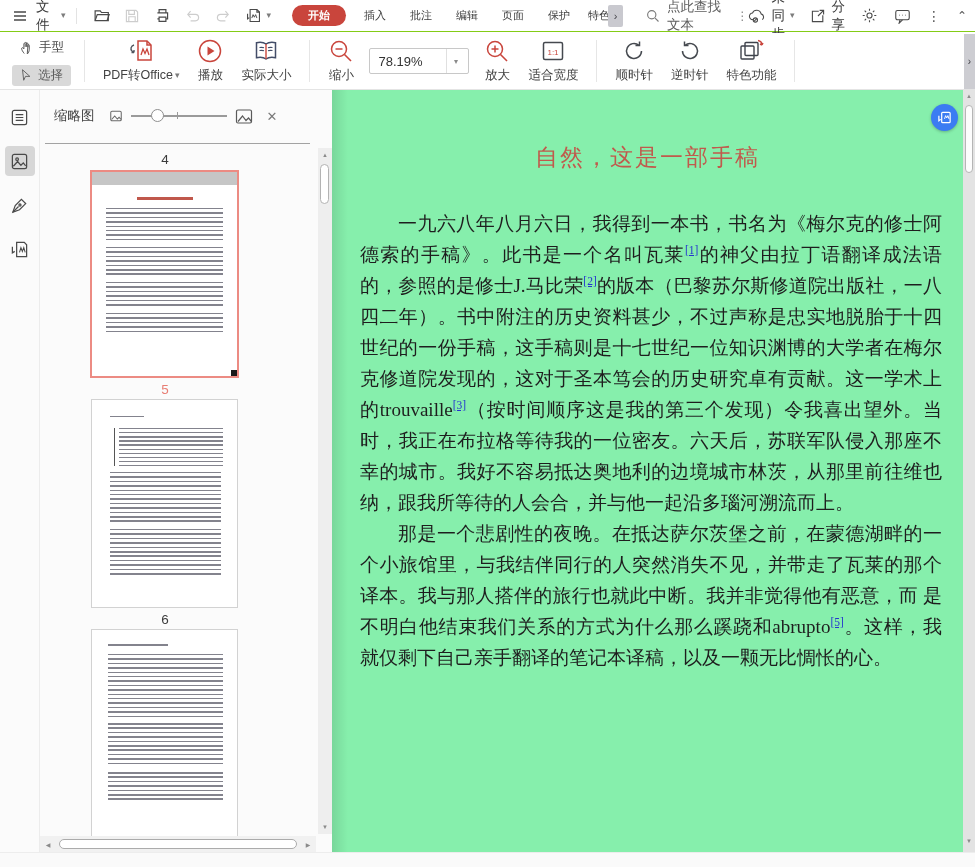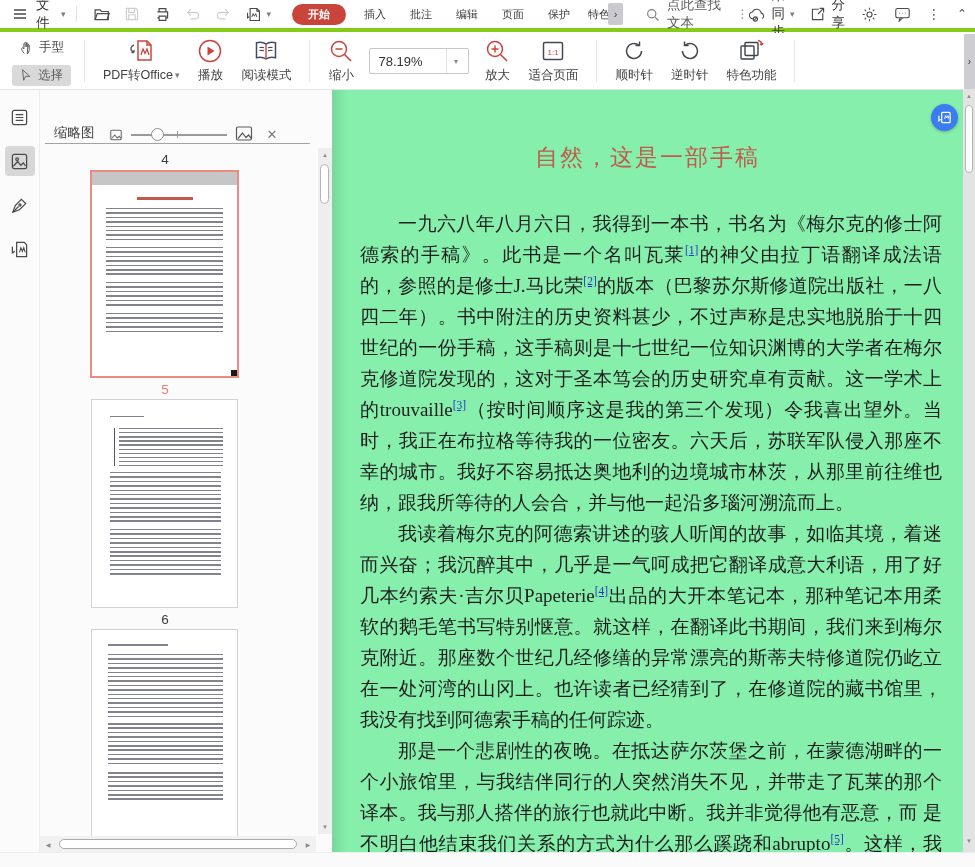--- a/index.html
+++ b/index.html
@@ -2,21 +2,21 @@
 <html><head>
 <meta charset="utf-8">
 <style>
   * { margin:0; padding:0; box-sizing:border-box; }
   html,body { width:975px; height:867px; }
   body { position:relative; background:#fff; font-family:"Liberation Sans","DejaVu Sans",sans-serif; color:#3d3d3d; overflow:hidden; }
   svg { display:block; }
   .ic { flex:0 0 auto; }
 
   
-  .menubar { position:absolute; left:0; top:0; width:975px; height:32px; background:#fff; border-bottom:4px solid #84cc16; display:flex; align-items:center; padding:0 8px 0 12px; }
+  .menubar { position:absolute; left:0; top:0; width:975px; height:32px; background:#fff; border-bottom:1px solid #84cc16; display:flex; align-items:center; padding:0 8px 0 12px; }
   .mb-btn { display:flex; align-items:center; gap:4px; font-size:13.5px; color:#3a3a3a; cursor:default; }
   .mb-sep { width:1px; height:16px; background:#e3e3e3; margin:0 10px; }
   .mb-ic { margin:0 7px; }
   .caret { font-size:9px; color:#7d7d7d; line-height:1; }
   .tabs { display:flex; align-items:center; margin-left:14px; }
   .tab { font-size:11px; color:#3c3c3c; padding:3px 12px; white-space:nowrap; }
   .tab.active { background:#c9453c; color:#fff; border-radius:13px; padding:3px 16px; font-weight:bold; margin-right:6px; }
   .tab.clipped { width:26px; overflow:hidden; padding:3px 0 3px 6px; }
   .tab-overflow { width:15px; height:22px; background:#c9c9cf; color:#44444a; font-size:11px; display:flex; align-items:center; justify-content:center; border-radius:2px; }
   .searchbox { display:flex; align-items:center; gap:7px; margin-left:22px; color:#5d5d5d; font-size:13.5px; }
@@ -38,21 +38,21 @@
   .zoom-dd { width:18px; height:100%; display:flex; align-items:center; justify-content:center; border-left:1px solid #e0e0e0; color:#8a8a8a; font-size:8px; }
   .tb-overflow { position:absolute; right:0; top:1px; width:11px; height:55px; background:#cdcdd2; color:#3f3f45; display:flex; align-items:center; justify-content:center; font-size:10px; }
 
   
   .rail { position:absolute; left:0; top:90px; width:40px; bottom:15px; background:#fbfbfb; border-right:1px solid #ececec; display:flex; flex-direction:column; align-items:center; padding-top:12px; gap:14px; }
   .rail-btn { width:30px; height:30px; display:flex; align-items:center; justify-content:center; border-radius:4px; }
   .rail-btn.selected { background:#d7d7d7; }
 
   
   .panel { position:absolute; left:40px; top:90px; width:292px; bottom:15px; background:#fbfbfb; overflow:hidden; }
-  .panel-header { position:absolute; left:0; top:0; right:0; height:52px; display:flex; align-items:flex-end; padding:0 14px; }
+  .panel-header { position:absolute; left:0; top:0; right:0; height:52px; display:flex; align-items:center; padding:0 14px; }
   .panel-title { font-size:13.5px; color:#3f3f3f; margin-right:14px; }
   .slider { position:relative; width:96px; height:14px; margin:0 8px; }
   .slider .track { position:absolute; left:0; right:0; top:6px; height:1.5px; background:#9a9a9a; }
   .slider .tick { position:absolute; left:46px; top:3px; width:1px; height:7px; background:#9a9a9a; }
   .slider .knob { position:absolute; left:20px; top:0; width:13px; height:13px; border-radius:50%; background:#fff; border:1.5px solid #8f8f8f; }
   .panel-close { margin-left:14px; color:#7a7a7a; font-size:13px; }
   .panel-divider { position:absolute; left:5px; right:22px; top:53px; height:1px; background:#a3a3a3; }
   .thumb-label { position:absolute; left:0; width:250px; text-align:center; font-size:13.5px; color:#3c3c3c; }
   .thumb-label.current { color:#e87e74; }
   .thumb { position:absolute; background:#fff; }
@@ -253,21 +253,21 @@
     <span>播放</span>
   </div>
   <div class="tb-big">
     <span class="ic">
       <svg width="30" height="26" viewBox="0 0 30 26" fill="none">
           <path d="M15 6c-2.5-1.8-6-2-9.5-1.3v15C9 19 12.5 19.2 15 21c2.5-1.8 6-2 9.5-1.3v-15C21 4 17.5 4.2 15 6z" stroke="#434d68" stroke-width="1.5"></path>
           <path d="M15 6v15" stroke="#c9453c" stroke-width="1.4"></path>
           <path d="M8.5 9.5c2 -.3 3.5-.2 4.5.3M8.5 12.5c2-.3 3.5-.2 4.5.3M17 9.8c1-.5 2.5-.6 4.5-.3M17 12.8c1-.5 2.5-.6 4.5-.3" stroke="#434d68" stroke-width="1.1"></path>
         </svg>
     </span>
-    <span>阅读模式</span>
+    <span>实际大小</span>
   </div>
   <div class="tb-sep"></div>
 
   <div class="tb-big">
     <span class="ic">
       <svg width="26" height="26" viewBox="0 0 26 26" fill="none">
           <circle cx="11" cy="11" r="7.5" stroke="#c9453c" stroke-width="1.5"></circle>
           <path d="M16.5 16.5L23 23" stroke="#c9453c" stroke-width="1.6"></path>
           <path d="M7.5 11h7" stroke="#c9453c" stroke-width="1.5"></path>
         </svg>
@@ -290,21 +290,21 @@
     </span>
     <span>放大</span>
   </div>
   <div class="tb-big">
     <span class="ic" style="position:relative">
       <svg width="26" height="26" viewBox="0 0 26 26" fill="none">
           <rect x="3.5" y="4.5" width="19" height="17" rx="1.5" stroke="#45494f" stroke-width="1.5"></rect>
           <text x="13" y="16.5" text-anchor="middle" font-size="8" fill="#c9453c" font-family="sans-serif">1:1</text>
         </svg>
     </span>
-    <span>适合页面</span>
+    <span>适合宽度</span>
   </div>
   <div class="tb-sep"></div>
 
   <div class="tb-big">
     <span class="ic">
       <svg width="26" height="26" viewBox="0 0 26 26" fill="none">
           <path d="M20.5 13a7.5 7.5 0 1 1-2.6-5.7" stroke="#45494f" stroke-width="1.5"></path>
           <path d="M18.5 3.5v4h-4" stroke="#45494f" stroke-width="1.5"></path>
         </svg>
     </span>
@@ -444,21 +444,20 @@
     <div class="h-thumb"></div>
     <span class="arrow">▶</span>
   </div>
 </div>
 
 <div class="main">
   <div class="main-shadow"></div>
   <div class="doc-title">自然，这是一部手稿</div>
   <div class="doc-body">
       <p>一九六八年八月六日，我得到一本书，书名为《梅尔克的修士阿德索的手稿》。此书是一个名叫瓦莱<sup class="fnref">[1]</sup>的神父由拉丁语翻译成法语的，参照的是修士J.马比荣<sup class="fnref">[2]</sup>的版本（巴黎苏尔斯修道院出版社，一八四二年）。书中附注的历史资料甚少，不过声称是忠实地脱胎于十四世纪的一份手稿，这手稿则是十七世纪一位知识渊博的大学者在梅尔克修道院发现的，这对于圣本笃会的历史研究卓有贡献。这一学术上的trouvaille<sup class="fnref">[3]</sup>（按时间顺序这是我的第三个发现）令我喜出望外。当时，我正在布拉格等待我的一位密友。六天后，苏联军队侵入那座不幸的城市。我好不容易抵达奥地利的边境城市林茨，从那里前往维也纳，跟我所等待的人会合，并与他一起沿多瑙河溯流而上。</p>
-      <p>我读着梅尔克的阿德索讲述的骇人听闻的故事，如临其境，着迷而兴奋；我沉醉其中，几乎是一气呵成把它翻译成意大利语，用了好几本约索夫·吉尔贝Papeterie<sup class="fnref">[4]</sup>出品的大开本笔记本，那种笔记本用柔软的鹅毛笔书写特别惬意。就这样，在翻译此书期间，我们来到梅尔克附近。那座数个世纪几经修缮的异常漂亮的斯蒂夫特修道院仍屹立在一处河湾的山冈上。也许读者已经猜到了，在修道院的藏书馆里，我没有找到阿德索手稿的任何踪迹。</p>
       <p>那是一个悲剧性的夜晚。在抵达萨尔茨堡之前，在蒙德湖畔的一个小旅馆里，与我结伴同行的人突然消失不见，并带走了瓦莱的那个译本。我与那人搭伴的旅行也就此中断。我并非觉得他有恶意，而 是不明白他结束我们关系的方式为什么那么蹊跷和abrupto<sup class="fnref">[5]</sup>。这样，我就仅剩下自己亲手翻译的笔记本译稿，以及一颗无比惆怅的心。</p>
     </div>
 </div>
 
 <div class="main-vscroll">
   <span class="arrow" style="top:3px">▲</span>
   <div class="main-vthumb"></div>
   <span class="arrow" style="bottom:8px">▼</span>
 </div>
 

